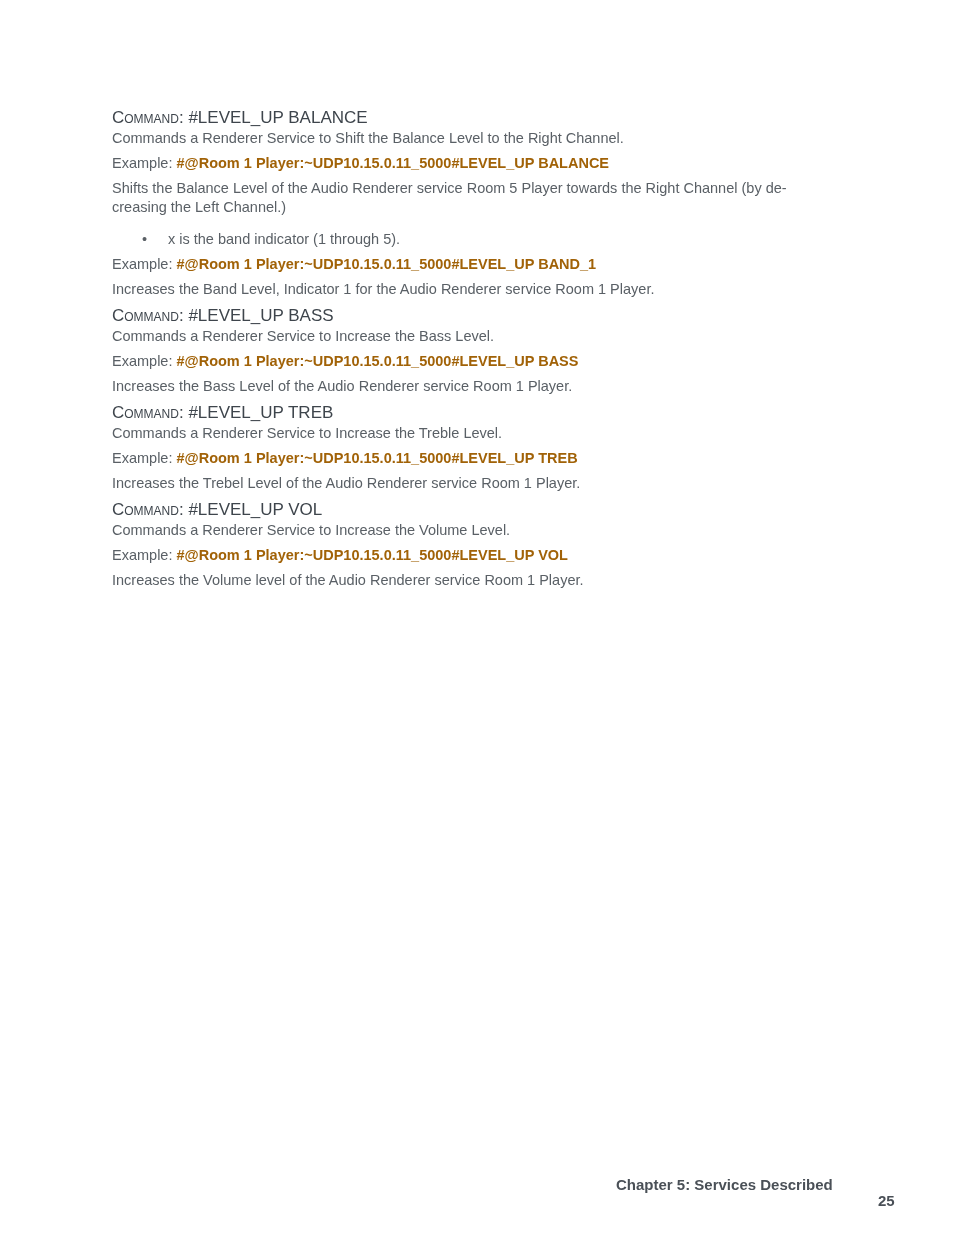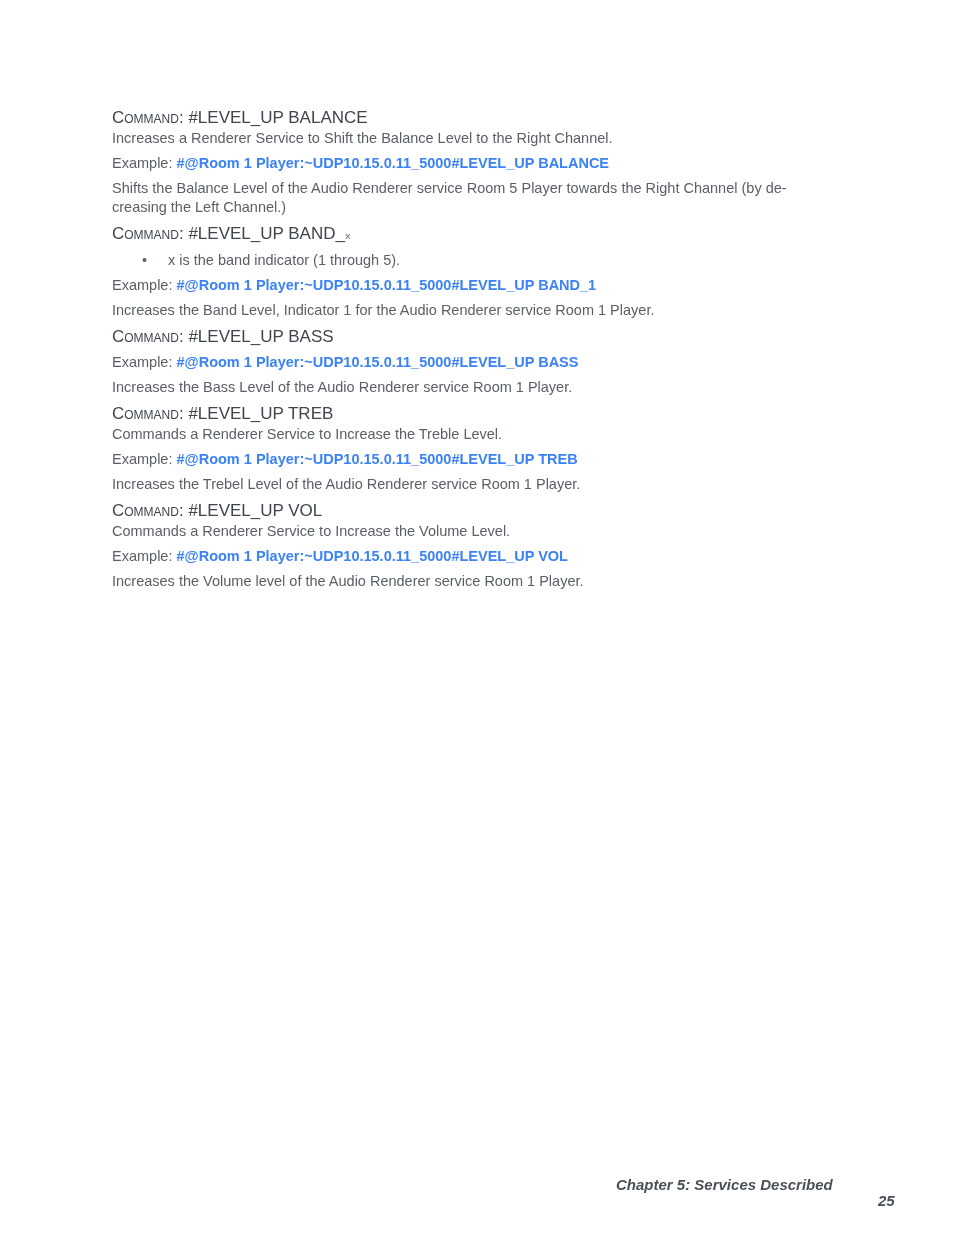--- a/index.html
+++ b/index.html
@@ -5,53 +5,53 @@
   html, body { margin: 0; padding: 0; background: #ffffff; }
   body { width: 954px; height: 1235px; position: relative; font-family: "Liberation Sans", sans-serif; color: #555b61; }
   .content { position: absolute; left: 112px; top: 108px; width: 720px; }
   .section { margin-bottom: 0; }
   .heading { font-weight: normal; font-size: 17px; color: #3e454c; line-height: 20px; margin: 0; }
   .heading .sc { font-variant: small-caps; }
   .heading .sub { font-size: 12px; }
   p { margin: 0; font-size: 14.5px; line-height: 19px; color: #5a6066; }
   .first { margin-top: 1px; }
   .para { margin-top: 6px; }
-  .example b { color: #3b82f6; }
+  .example b { color: #a16207; }
   ul { margin: 6px 0 0 0; padding: 0; list-style: none; }
   li { font-size: 14.5px; line-height: 19px; color: #5a6066; position: relative; padding-left: 56px; }
   li .bullet { position: absolute; left: 30px; top: 0; }
   .gap { height: 7px; }
-  .footer { position: absolute; top: 1176px; left: 616px; font-weight: bold; font-size: 15px; color: #4a5057; font-style: italic; }
+  .footer { position: absolute; top: 1176px; left: 616px; font-weight: bold; font-size: 15px; color: #4a5057; }
   .footer .page { position: absolute; left: 262px; top: 16px; }
 </style>
 </head>
 <body>
 
 <div class="content">
 
   <div class="section">
     <h3 class="heading"><span class="sc">Command:</span> <span>#LEVEL_UP BALANCE</span></h3>
-    <p class="first">Increases a Renderer Service to Shift the Balance Level to the Right Channel.</p>
+    <p class="first">Commands a Renderer Service to Shift the Balance Level to the Right Channel.</p>
     <p class="para example"><span>Example:</span> <b>#@Room 1 Player:~UDP10.15.0.11_5000#LEVEL_UP BALANCE</b></p>
     <p class="para" style="width:705px;">Shifts the Balance Level of the Audio Renderer service Room 5 Player towards the Right Channel (by de-creasing the Left Channel.)</p>
   </div>
   <div class="gap"></div>
 
   <div class="section">
-    <h3 class="heading"><span class="sc">Command:</span> <span>#LEVEL_UP BAND_</span><span class="sub sc">x</span></h3>
     <ul>
       <li><span class="bullet">•</span><span>x is the band indicator (1 through 5).</span></li>
     </ul>
     <p class="para example"><span>Example:</span> <b>#@Room 1 Player:~UDP10.15.0.11_5000#LEVEL_UP BAND_1</b></p>
     <p class="para">Increases the Band Level, Indicator 1 for the Audio Renderer service Room 1 Player.</p>
   </div>
   <div class="gap"></div>
 
   <div class="section">
     <h3 class="heading"><span class="sc">Command:</span> <span>#LEVEL_UP BASS</span></h3>
+    <p class="first">Commands a Renderer Service to Increase the Bass Level.</p>
     <p class="para example"><span>Example:</span> <b>#@Room 1 Player:~UDP10.15.0.11_5000#LEVEL_UP BASS</b></p>
     <p class="para">Increases the Bass Level of the Audio Renderer service Room 1 Player.</p>
   </div>
   <div class="gap"></div>
 
   <div class="section">
     <h3 class="heading"><span class="sc">Command:</span> <span>#LEVEL_UP TREB</span></h3>
     <p class="first">Commands a Renderer Service to Increase the Treble Level.</p>
     <p class="para example"><span>Example:</span> <b>#@Room 1 Player:~UDP10.15.0.11_5000#LEVEL_UP TREB</b></p>
     <p class="para">Increases the Trebel Level of the Audio Renderer service Room 1 Player.</p>

